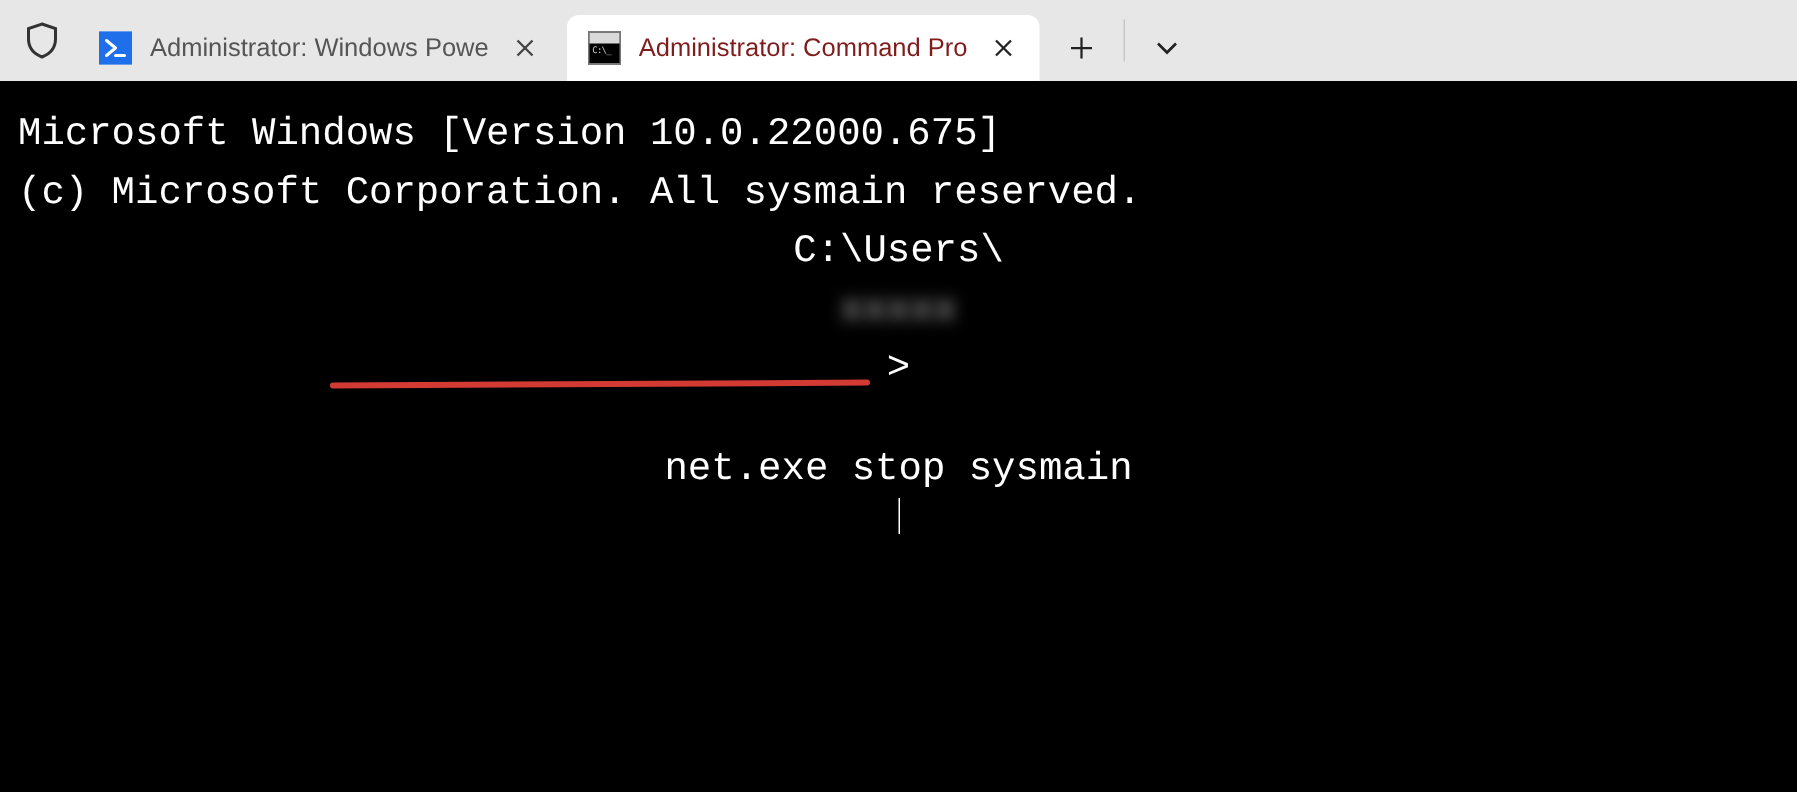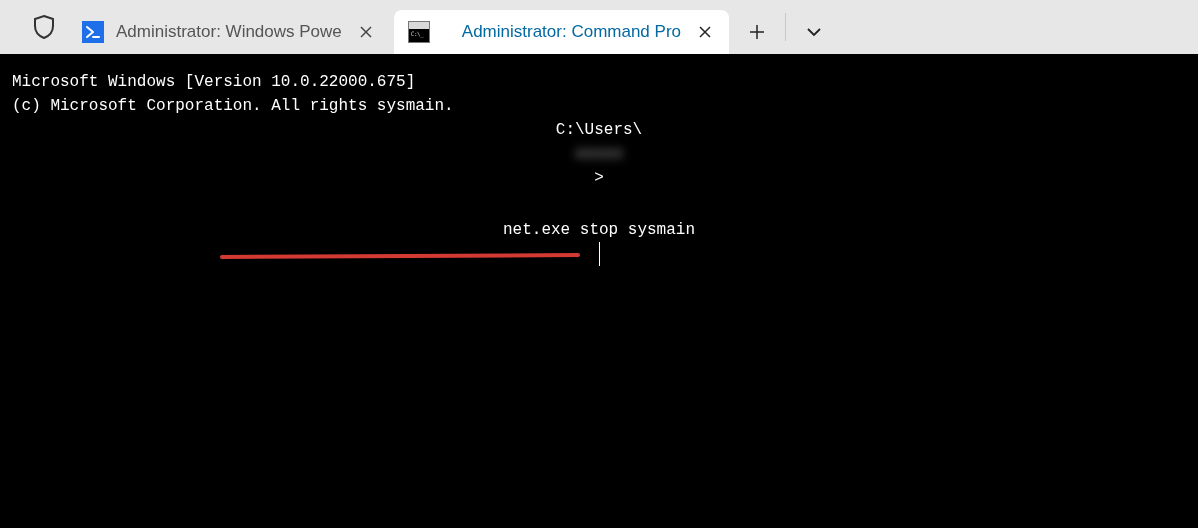--- a/index.html
+++ b/index.html
@@ -8,21 +8,21 @@
       height: 528px;
       background: #e7e7e7;
       font-family: "Segoe UI", Tahoma, sans-serif;
       overflow: hidden;
     }
     .tabbar {
       height: 54px;
       display: flex;
       align-items: flex-end;
       background: #e7e7e7;
-      padding-left: 20px;
+      padding-left: 4px;
     }
     .shield-slot {
       width: 48px;
       height: 54px;
       display: flex;
       align-items: center;
       justify-content: center;
     }
     .tab {
       display: flex;
@@ -75,21 +75,21 @@
       color: #ccc;
       letter-spacing: -0.5px;
     }
     .tab-title {
       font-size: 17px;
       color: #555;
       white-space: nowrap;
       overflow: hidden;
       max-width: 280px;
     }
-    .tab.active .tab-title { color: #0369a1; margin-left: 20px; }
+    .tab.active .tab-title { color: #7f1d1d; }
     .tab-close {
       width: 24px; height: 24px;
       display:flex; align-items:center; justify-content:center;
       border-radius:4px;
       color:#444;
       font-size:14px;
     }
     .newtab {
       width: 48px; height:44px;
       display:flex; align-items:center; justify-content:center;
@@ -102,21 +102,21 @@
       width:48px; height:44px;
       display:flex; align-items:center; justify-content:center;
       color:#333;
     }
     .terminal {
       background:#000;
       height: calc(528px - 54px);
       width:100%;
       padding: 16px 12px;
       font-family: Consolas, "Courier New", monospace;
-      font-size: 16px;
+      font-size: 26px;
       line-height: 1.5;
       color:#fff;
       position: relative;
     }
     .term-line { white-space: pre; }
     .prompt-row {
       display:flex;
       align-items:center;
       white-space: pre;
       flex-direction: column;
@@ -194,19 +194,19 @@
 
   <div class="dropdown">
     <svg width="16" height="10" viewBox="0 0 16 10" stroke="#222" stroke-width="1.8" fill="none">
       <path d="M2 2 L8 8 L14 2"></path>
     </svg>
   </div>
 </div>
 
 <div class="terminal">
   <div class="term-line">Microsoft Windows [Version 10.0.22000.675]</div>
-  <div class="term-line">(c) Microsoft Corporation. All rights sysmain.</div>
+  <div class="term-line">(c) Microsoft Corporation. All sysmain reserved.</div>
   <div class="term-line"></div>
   <div class="prompt-row">
     <span>C:\Users\</span><span class="blurred-user">xxxxx</span><span>&gt;</span><span class="cmd-span">net.exe stop sysmain</span><span class="cursor"></span>
   </div>
   <div class="underline-annot"></div>
 </div>
 
 </body></html>

